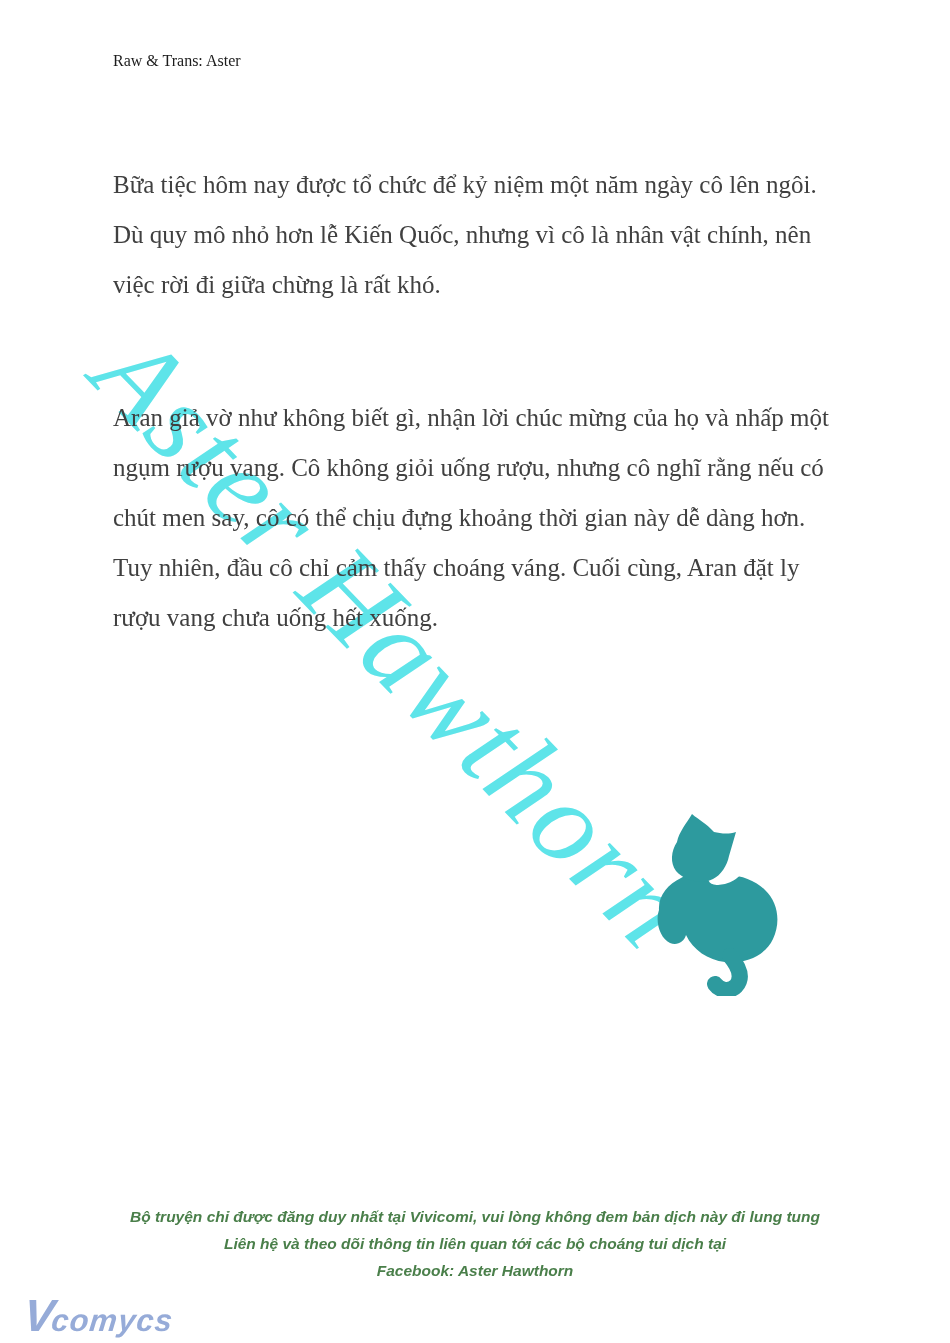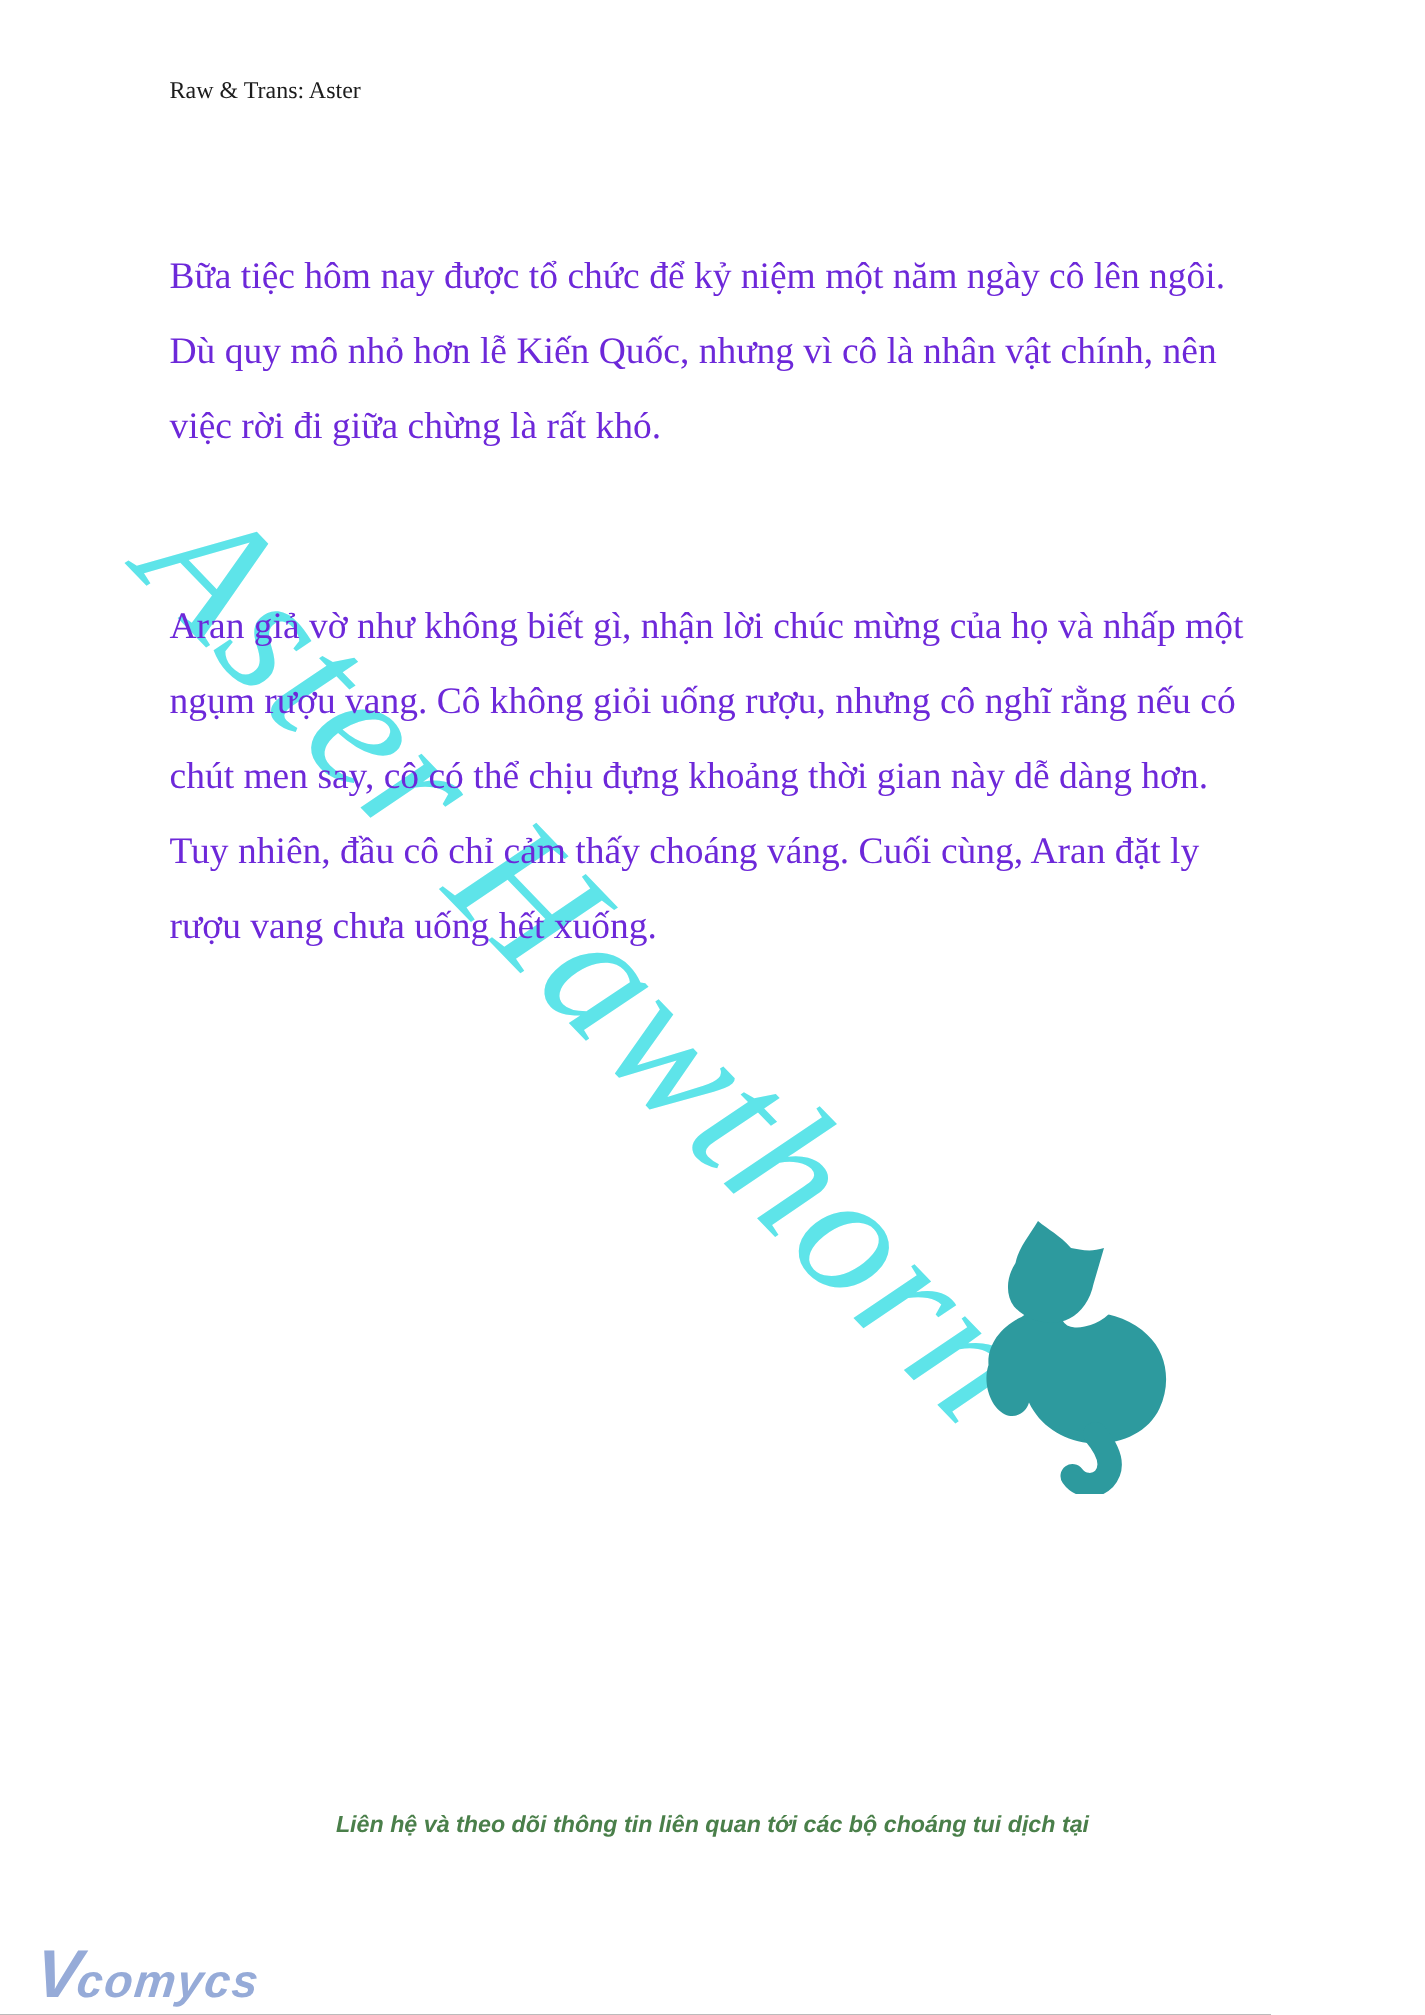--- a/index.html
+++ b/index.html
@@ -47,21 +47,21 @@
   .content{
     position:absolute;
     left:113px;top:160px;
     width:727px;
     z-index:3;
   }
   .content p{
     margin:0 0 83px 0;
     font-size:25px;
     line-height:50px;
-    color:#6d28d9;
+    color:#404040;
     text-align:left;
   }
   .content p:last-child{margin-bottom:0;}
   
   .footer{
     position:absolute;
     left:0;top:1203px;
     width:950px;
     z-index:3;
     text-align:center;
@@ -126,18 +126,20 @@
   </div>
 
   <div class="credits">Raw &amp; Trans: Aster</div>
 
   <div class="content">
     <p>Bữa tiệc hôm nay được tổ chức để kỷ niệm một năm ngày cô lên ngôi. Dù quy mô nhỏ hơn lễ Kiến Quốc, nhưng vì cô là nhân vật chính, nên việc rời đi giữa chừng là rất khó.</p>
     <p>Aran giả vờ như không biết gì, nhận lời chúc mừng của họ và nhấp một ngụm rượu vang. Cô không giỏi uống rượu, nhưng cô nghĩ rằng nếu có chút men say, cô có thể chịu đựng khoảng thời gian này dễ dàng hơn. Tuy nhiên, đầu cô chỉ cảm thấy choáng váng. Cuối cùng, Aran đặt ly rượu vang chưa uống hết xuống.</p>
   </div>
 
   <div class="footer">
+    <div>Bộ truyện chỉ được đăng duy nhất tại Vivicomi, vui lòng không đem bản dịch này đi lung tung</div>
     <div>Liên hệ và theo dõi thông tin liên quan tới các bộ choáng tui dịch tại</div>
+    <div>Facebook: Aster Hawthorn</div>
   </div>
 
   <div class="logo">Vcomycs</div>
 
 </div>
 
 </body></html>

